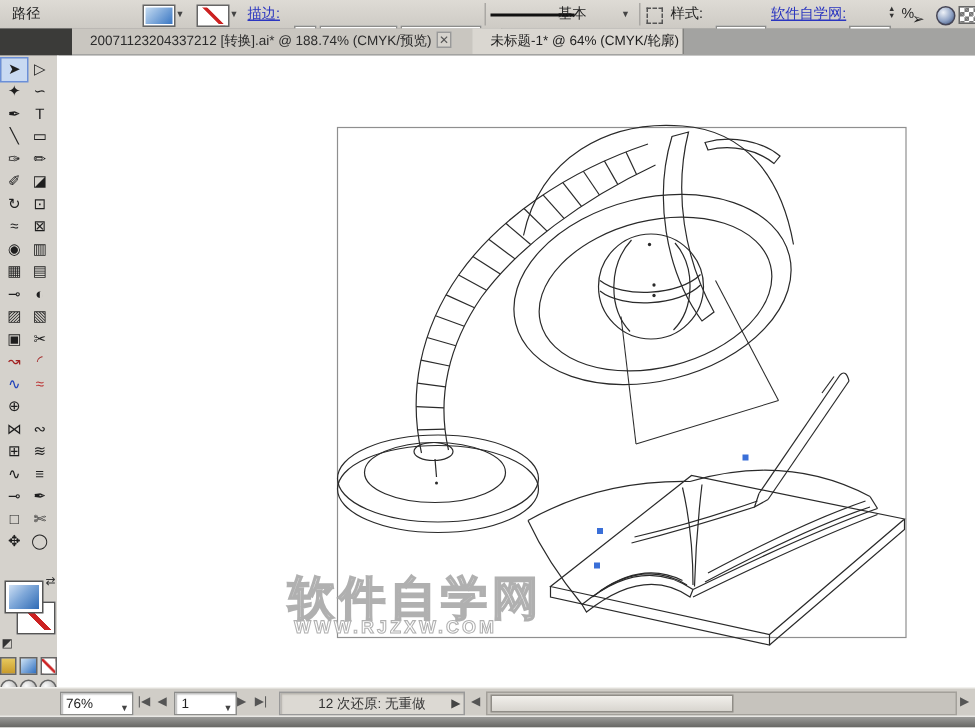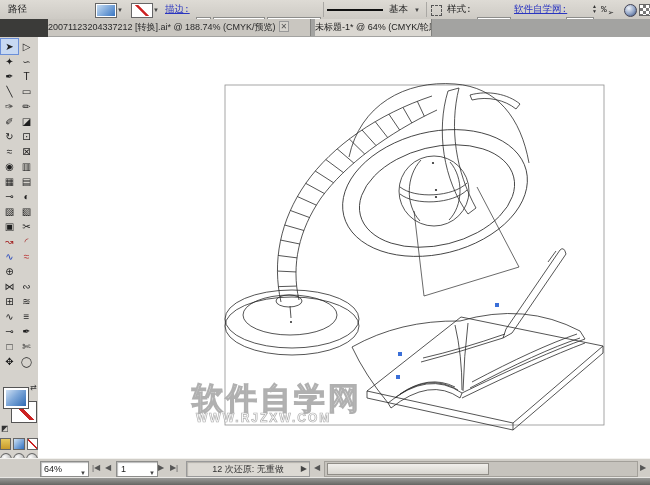--- a/index.html
+++ b/index.html
@@ -1,40 +1,40 @@
 <!DOCTYPE html>
 <html><head>
 <meta charset="utf-8">
 <style>
   html,body{margin:0;padding:0;}
   body{font-family:"Liberation Sans","DejaVu Sans",sans-serif;}
   #app{position:relative;width:650px;height:485px;overflow:hidden;background:#d0cdc7;font-size:9.5px;color:#222;}
 
   
   #control-bar{position:absolute;left:0;top:0;width:650px;height:19px;background:linear-gradient(#dedbd5,#cdcac4);border-bottom:1px solid #9a9a98;}
-  .cb{position:absolute;top:0;height:19px;line-height:19px;white-space:nowrap;font-family:Liberation Mono, monospace;}
+  .cb{position:absolute;top:0;height:19px;line-height:19px;white-space:nowrap;}
   .link{color:#2a35c0;text-decoration:underline;}
   .swatch{position:absolute;top:3px;width:20px;height:13px;border:1px solid #666;box-shadow:inset 0 0 0 1px #fff;}
   .caret{position:absolute;top:7px;font-size:6px;color:#444;}
   .combo{position:absolute;top:17px;height:12px;background:#fff;border:1px solid #8d8d8b;font-style:italic;}
   .combo .caret{right:2px;top:3px;}
   .vline{position:absolute;top:2px;height:15px;width:1px;background:#aaa8a4;}
   #stroke-preview{position:absolute;left:327px;top:9px;width:56px;height:2px;background:#111;}
   #brush-opts{position:absolute;left:431px;top:5px;width:9px;height:9px;border:1px dashed #555;}
   #opacity-stepper{position:absolute;left:592px;top:4px;font-size:5px;color:#333;line-height:5px;}
   #pointer-plus-icon{position:absolute;left:608px;top:4px;font-size:10px;}
   #globe-icon{position:absolute;left:624px;top:4px;width:11px;height:11px;border-radius:50%;border:1px solid #445;background:radial-gradient(circle at 35% 30%,#eef2f8,#8fa2c4 55%,#2e4470);}
   #checker-icon{position:absolute;left:639px;top:4px;width:10px;height:10px;border:1px solid #666;
      background-image:linear-gradient(45deg,#777 25%,transparent 25%,transparent 75%,#777 75%),linear-gradient(45deg,#777 25%,#fff 25%,#fff 75%,#777 75%);
      background-size:6px 6px;background-position:0 0,3px 3px;}
 
   
   #tab-row{position:absolute;left:0;top:19px;width:650px;height:18px;background:#a3a3a1;border-bottom:1px solid #7e7e7c;}
   #dark-block{position:absolute;left:0;top:0;width:48px;height:18px;background:#3b3b39;}
-  .tab{position:absolute;top:0;height:17px;line-height:17px;font-size:9px;padding:0 0;border-right:1px solid #82827f;white-space:nowrap;overflow:hidden;}
+  .tab{position:absolute;top:0;height:17px;line-height:17px;font-size:9px;padding:0 12px;border-right:1px solid #82827f;white-space:nowrap;overflow:hidden;}
   #tab-1{left:48px;width:262px;background:#c9c6c0;color:#2b2b2b;}
   #tab-2{left:315px;width:116px;background:#dad7d1;color:#1d1d1d;}
   .tab .close{display:inline-block;margin-left:3px;font-size:8px;color:#555;border:1px solid #999;background:#d6d3cd;padding:0 1px;line-height:9px;vertical-align:1px;}
 
   
   #toolbar{position:absolute;left:0;top:37px;width:38px;height:440px;background:#d5d2cc;border-right:1px solid #8f8f8d;}
   #tool-grid{position:absolute;left:1px;top:2px;width:36px;display:flex;flex-wrap:wrap;}
   .tool{width:17px;height:15px;margin:0;display:flex;align-items:center;justify-content:center;font-size:10px;color:#1e1e1e;}
   .tool.selected{background:#c8d9f2;outline:1px solid #6b8fd8;}
   #fill-stroke{position:absolute;left:0;top:346px;width:38px;height:52px;}
@@ -78,21 +78,21 @@
     <span class="swatch" style="left:95px;background:linear-gradient(135deg,#cfe3f5,#2f6fc0);"></span>
     <span class="caret" style="left:117px;">▼</span>
     <span class="swatch" style="left:131px;background:linear-gradient(45deg,#fff 44%,#c22 46%,#c22 54%,#fff 56%);"></span>
     <span class="caret" style="left:153px;">▼</span>
     <span class="cb link" style="left:165px;">描边:</span>
     <span class="combo" style="left:196px;width:13px;text-align:center;font-size:7px;line-height:12px;">⇅</span>
     <span class="combo" style="left:213px;width:50px;"><span></span><span class="caret">▼</span></span>
     <span class="combo" style="left:267px;width:52px;"><span></span><span class="caret">▼</span></span>
     <span class="vline" style="left:323px;"></span>
     <span id="stroke-preview"></span>
-    <span class="cb" style="left:389px;text-align:center;">基本</span>
+    <span class="cb" style="left:372px;text-align:center;">基本</span>
     <span class="caret" style="left:414px;">▼</span>
     <span class="vline" style="left:426px;"></span>
     <span id="brush-opts"></span>
     <span class="cb" style="left:447px;">样式:</span>
     <span class="combo" style="left:477px;width:32px;"><span></span><span class="caret">▼</span></span>
     <span class="cb link" style="left:514px;">软件自学网:</span>
     <span class="combo" style="left:566px;width:24px;padding-left:2px;">40</span>
     <span id="opacity-stepper">▲<br>▼</span>
     <span class="cb" style="left:601px;">%</span>
     <span id="pointer-plus-icon" class="cb">➢</span>
@@ -367,21 +367,21 @@
       </g>
 
       <g opacity="0.92" font-family="Liberation Sans, DejaVu Sans, sans-serif" font-weight="bold" text-anchor="start">
         <text x="192" y="409" font-size="31" letter-spacing="3" fill="#ffffff" stroke="#aaaaaa" stroke-width="1.1">软件自学网</text>
         <text x="196" y="422" font-size="12" letter-spacing="2" fill="#ffffff" stroke="#aaaaaa" stroke-width="0.7">WWW.RJZXW.COM</text>
       </g>
     </svg>
   </div>
 
   <div id="status-bar">
-    <span class="sb sunken" style="left:40px;width:44px;padding-left:3px;"><span>64%</span><span class="caret" style="right:2px;top:4px;">▼</span></span>
+    <span class="sb sunken" style="left:40px;width:44px;padding-left:3px;"><span>76%</span><span class="caret" style="right:2px;top:4px;">▼</span></span>
     <span class="sb navbtn" style="left:90px;width:12px;">|◀</span>
     <span class="sb navbtn" style="left:103px;width:10px;">◀</span>
     <span class="sb sunken" style="left:116px;width:36px;padding-left:4px;"><span>1</span><span class="caret" style="right:2px;top:4px;">▼</span></span>
     <span class="sb navbtn" style="left:156px;width:10px;">▶</span>
     <span class="sb navbtn" style="left:168px;width:12px;">▶|</span>
     <span class="sb" id="undo-field" style="left:186px;width:122px;"><span>12 次还原: 无重做</span><span id="undo-flyout">▶</span></span>
     <span class="sb navbtn" style="left:312px;width:10px;">◀</span>
     <span id="hscroll-track">
         <span id="hscroll-thumb"></span>
       </span>

